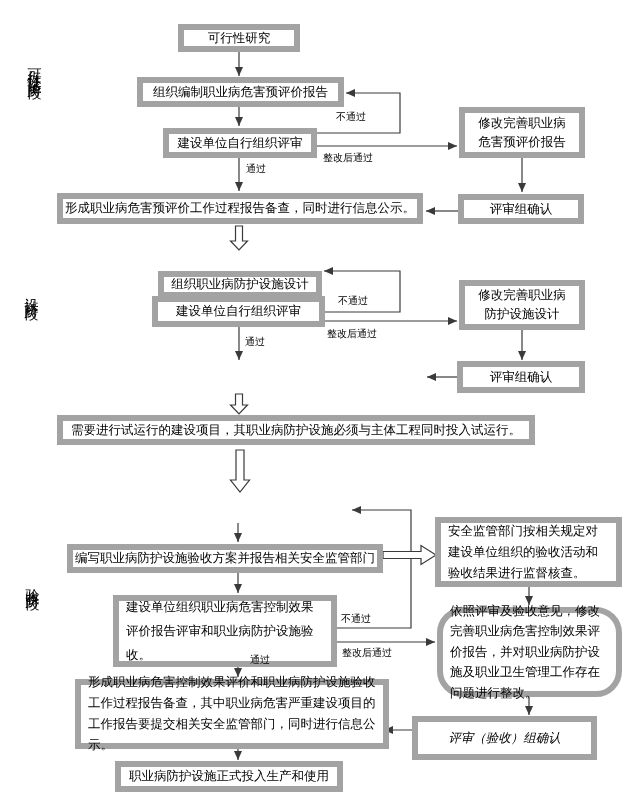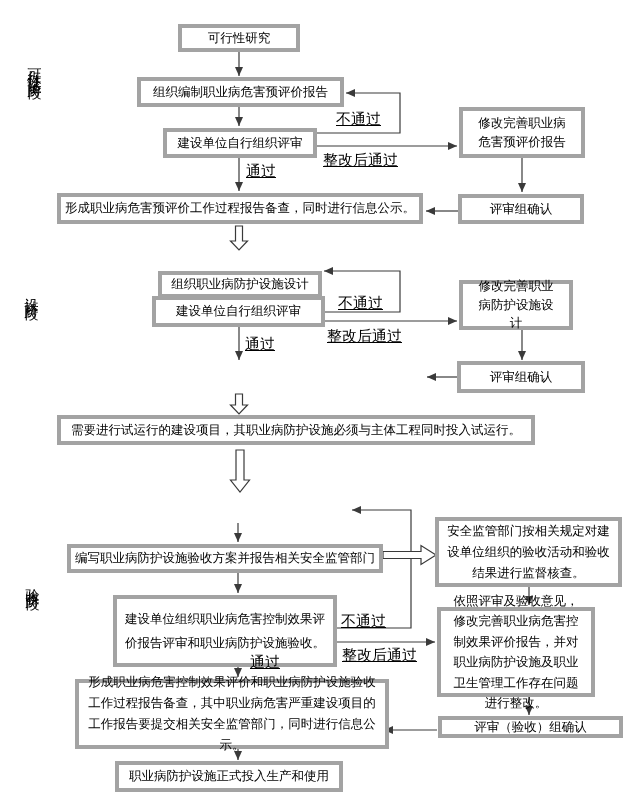--- a/index.html
+++ b/index.html
@@ -8,43 +8,42 @@
     width:633px;height:809px;
     background:#ffffff;
     font-family:"Liberation Sans","DejaVu Sans",sans-serif;
     color:#000000;
     overflow:hidden;
   }
   .layer{position:absolute;left:0;top:0;width:633px;height:809px;}
   .node{
     position:absolute;
     box-sizing:border-box;
-    border:4px solid #a3a3a3;
+    border:6px solid #a3a3a3;
     background:#ffffff;
     display:flex;
     align-items:center;
     justify-content:center;
     text-align:center;
     font-size:12.5px;
     line-height:1.5;
     padding:1px 4px;
   }
   .nowrap{white-space:nowrap;}
   .wrap-left{
     justify-content:flex-start;
-    text-align:center;
+    text-align:left;
     padding:4px 7px;
     line-height:21px;
     font-size:12.5px;
   }
   .pad-narrow{padding:1px 12px;}
   .edge-label{
     position:absolute;
-    font-size:15px;
-    text-decoration:underline;
+    font-size:10px;
     white-space:nowrap;
     background:transparent;
   }
   .stage-label{
     position:absolute;
     writing-mode:vertical-rl;
     text-orientation:upright;
     font-size:14px;
     letter-spacing:3px;
     white-space:nowrap;
@@ -102,30 +101,30 @@
 
   <div class="node nowrap" style="left:178px;top:24px;width:122px;height:28px;">可行性研究</div>
   <div class="node nowrap" style="left:137px;top:77px;width:207px;height:30px;">组织编制职业病危害预评价报告</div>
   <div class="node nowrap" style="left:163px;top:128px;width:154px;height:30px;">建设单位自行组织评审</div>
   <div class="node nowrap" style="left:57px;top:193px;width:366px;height:31px;">形成职业病危害预评价工作过程报告备查，同时进行信息公示。</div>
   <div class="node pad-narrow" style="left:459px;top:107px;width:126px;height:51px;">修改完善职业病危害预评价报告</div>
   <div class="node nowrap" style="left:458px;top:194px;width:126px;height:30px;">评审组确认</div>
 
   <div class="node nowrap" style="left:158px;top:251px;width:164px;height:27px;margin-top:20px;">组织职业病防护设施设计</div>
   <div class="node nowrap" style="left:152px;top:296px;width:173px;height:31px;">建设单位自行组织评审</div>
-  <div class="node pad-narrow" style="left:459px;top:280px;width:114px;height:50px;">修改完善职业病防护设施设计</div>
+  <div class="node pad-narrow" style="left:459px;top:280px;width:126px;height:50px;">修改完善职业病防护设施设计</div>
   <div class="node nowrap" style="left:457px;top:361px;width:128px;height:32px;">评审组确认</div>
   <div class="node nowrap" style="left:57px;top:415px;width:478px;height:30px;">需要进行试运行的建设项目，其职业病防护设施必须与主体工程同时投入试运行。</div>
 
   <div class="node nowrap" style="left:67px;top:544px;width:316px;height:29px;">编写职业病防护设施验收方案并报告相关安全监管部门</div>
   <div class="node wrap-left" style="left:435px;top:517px;width:187px;height:70px;">安全监管部门按相关规定对建设单位组织的验收活动和验收结果进行监督核查。</div>
   <div class="node wrap-left" style="left:113px;top:595px;width:224px;height:72px;line-height:24px;justify-content:center;">建设单位组织职业病危害控制效果评价报告评审和职业病防护设施验收。</div>
-  <div class="node wrap-left" style="left:437px;top:607px;width:158px;height:90px;line-height:20.5px;">依照评审及验收意见，修改完善职业病危害控制效果评价报告，并对职业病防护设施及职业卫生管理工作存在问题进行整改。</div>
+  <div class="node wrap-left" style="left:437px;top:607px;width:185px;height:90px;line-height:20.5px;border-radius:26px;">依照评审及验收意见，修改完善职业病危害控制效果评价报告，并对职业病防护设施及职业卫生管理工作存在问题进行整改。</div>
   <div class="node wrap-left" style="left:67px;top:679px;width:314px;height:70px;margin-left:8px;">形成职业病危害控制效果评价和职业病防护设施验收工作过程报告备查，其中职业病危害严重建设项目的工作报告要提交相关安全监管部门，同时进行信息公示。</div>
-  <div class="node nowrap" style="left:438px;top:716px;width:185px;height:22px;">评审（验收）组确认</div>
+  <div class="node nowrap" style="left:412px;top:716px;width:185px;height:44px;font-style:italic;">评审（验收）组确认</div>
   <div class="node nowrap" style="left:115px;top:761px;width:228px;height:31px;">职业病防护设施正式投入生产和使用</div>
 
   <span class="edge-label" style="left:336px;top:110px;">不通过</span>
   <span class="edge-label" style="left:323px;top:151px;">整改后通过</span>
   <span class="edge-label" style="left:246px;top:162px;">通过</span>
 
   <span class="edge-label" style="left:338px;top:294px;">不通过</span>
   <span class="edge-label" style="left:327px;top:327px;">整改后通过</span>
   <span class="edge-label" style="left:245px;top:335px;">通过</span>
 

